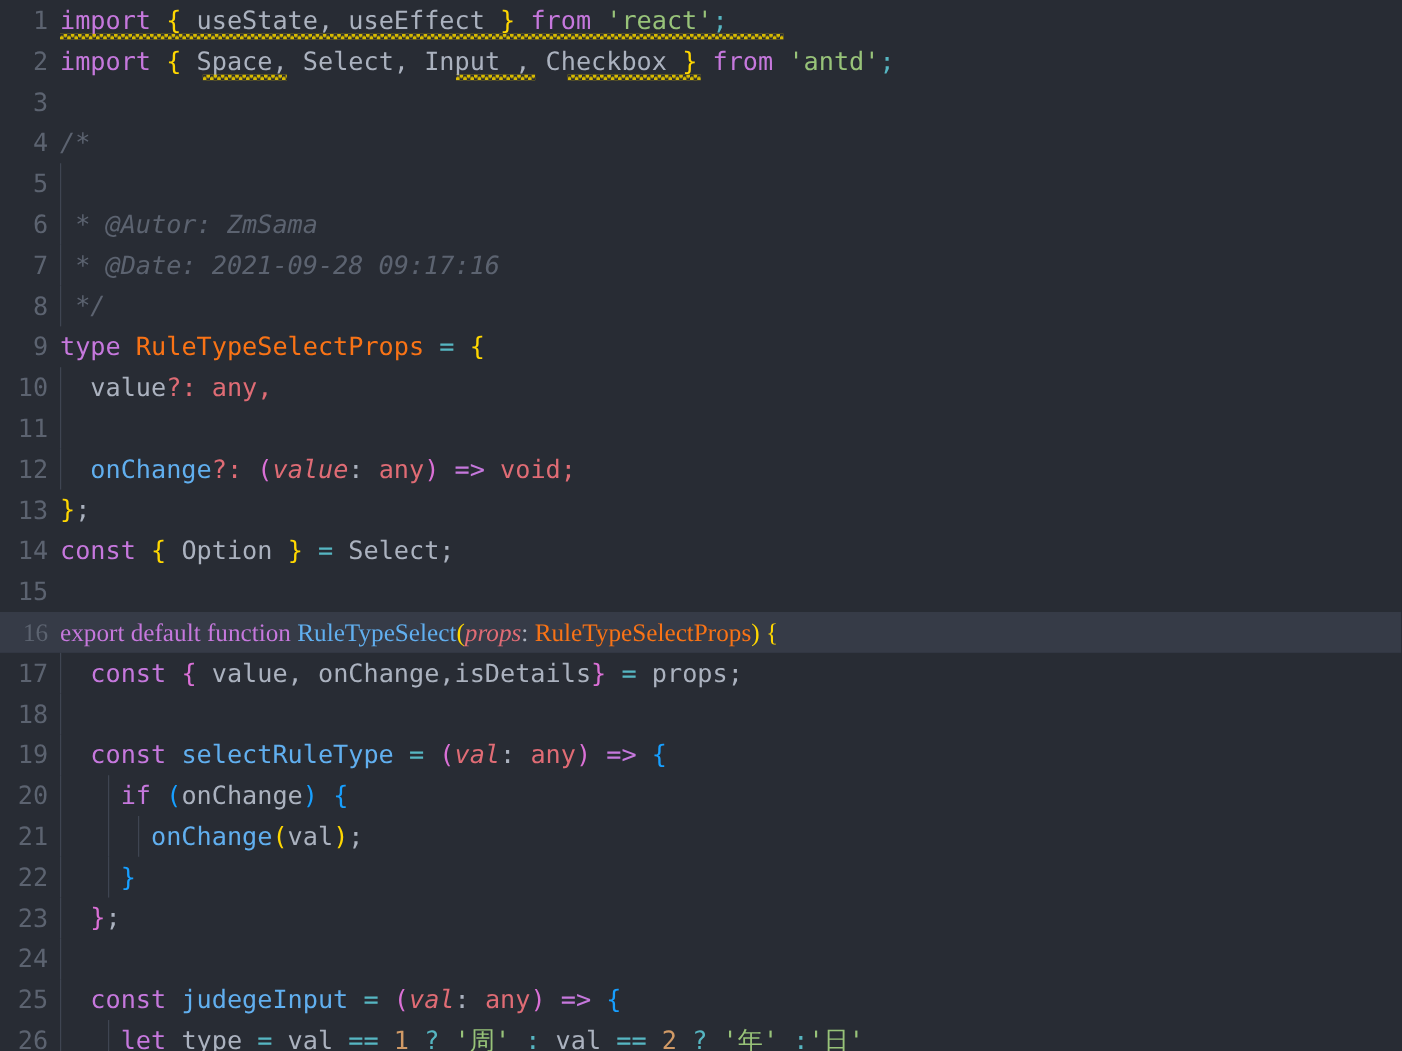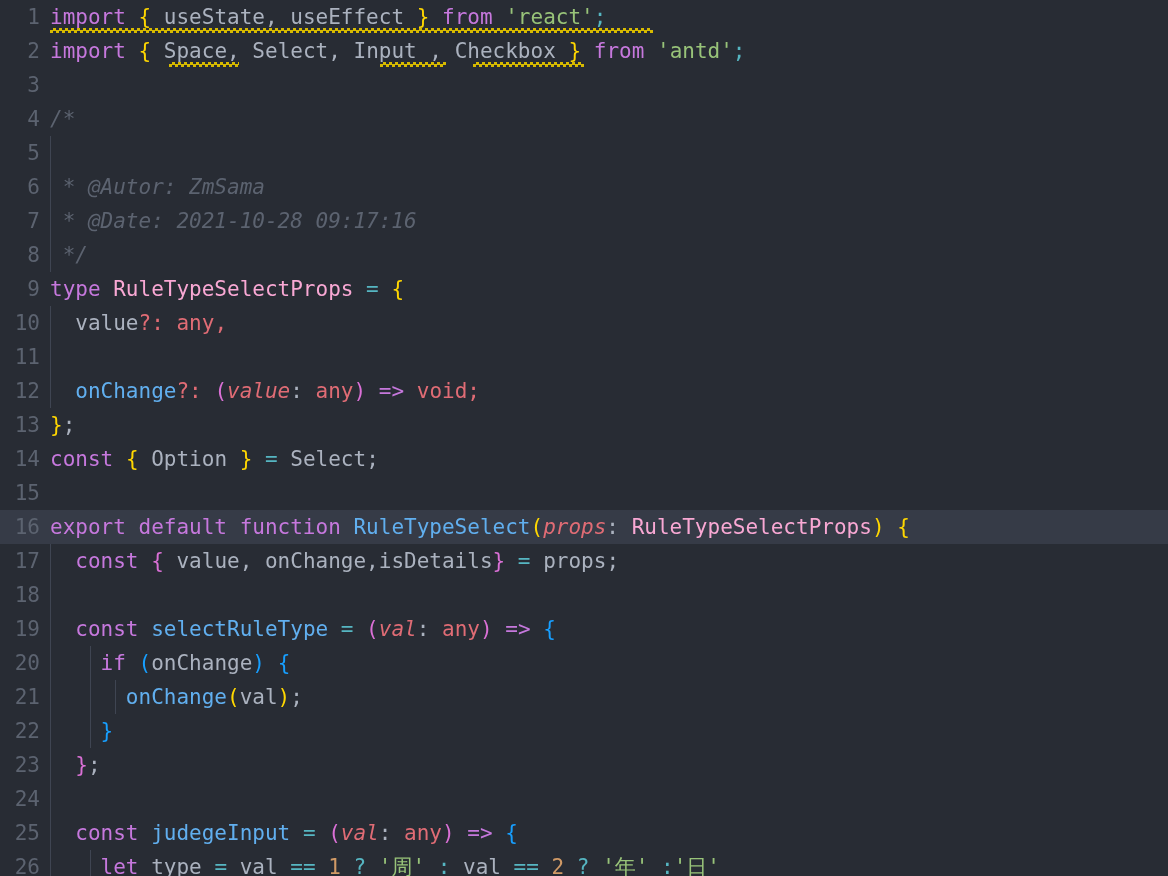--- a/index.html
+++ b/index.html
@@ -18,20 +18,21 @@
     line-height: 34px;
   }
   .line {
     position: relative;
     height: 34px;
     white-space: pre;
     box-sizing: border-box;
   }
   .line.current {
     background: #363b47;
+    font-family: Liberation Serif, serif;
   }
   .gutter {
     position: absolute;
     left: 0;
     top: 0;
     width: 40px;
     text-align: right;
     color: #5c6370;
     font-size: 21px;
     line-height: 34px;
@@ -60,21 +61,21 @@
     top: 0;
     height: 34px;
   }
 
   
   .kw      { color: #c678dd; }   
   .var     { color: #abb2bf; }   
   .str     { color: #98c379; }   
   .num     { color: #d19a66; }   
   .cmt     { color: #5c6370; font-style: italic; }
-  .typ     { color: #f9a8d4; }   
+  .typ     { color: #f97316; }   
   .fn      { color: #61afef; }   
   .red     { color: #e06c75; }   
   .param   { color: #e06c75; font-style: italic; }
   .op      { color: #56b6c2; }
   .pink    { color: #c678dd; }
   .by      { color: #ffd700; }   
   .bp      { color: #da70d6; }   
   .bb      { color: #179fff; }   
   .punc    { color: #abb2bf; }
   .squig-line {
@@ -133,21 +134,21 @@
 
   <div class="line">
     <div class="gutter"><span class="gutter-inner">6</span></div>
     <div class="guide" style="left:50px;"></div>
     <div class="content cmt"> * @Autor: ZmSama</div>
   </div>
 
   <div class="line">
     <div class="gutter"><span class="gutter-inner">7</span></div>
     <div class="guide" style="left:50px;"></div>
-    <div class="content cmt"> * @Date: 2021-10-28 09:17:16</div>
+    <div class="content cmt"> * @Date: 2021-09-28 09:17:16</div>
   </div>
 
   <div class="line">
     <div class="gutter"><span class="gutter-inner">8</span></div>
     <div class="guide" style="left:50px;"></div>
     <div class="content cmt"> */</div>
   </div>
 
   <div class="line">
     <div class="gutter"><span class="gutter-inner">9</span></div>

